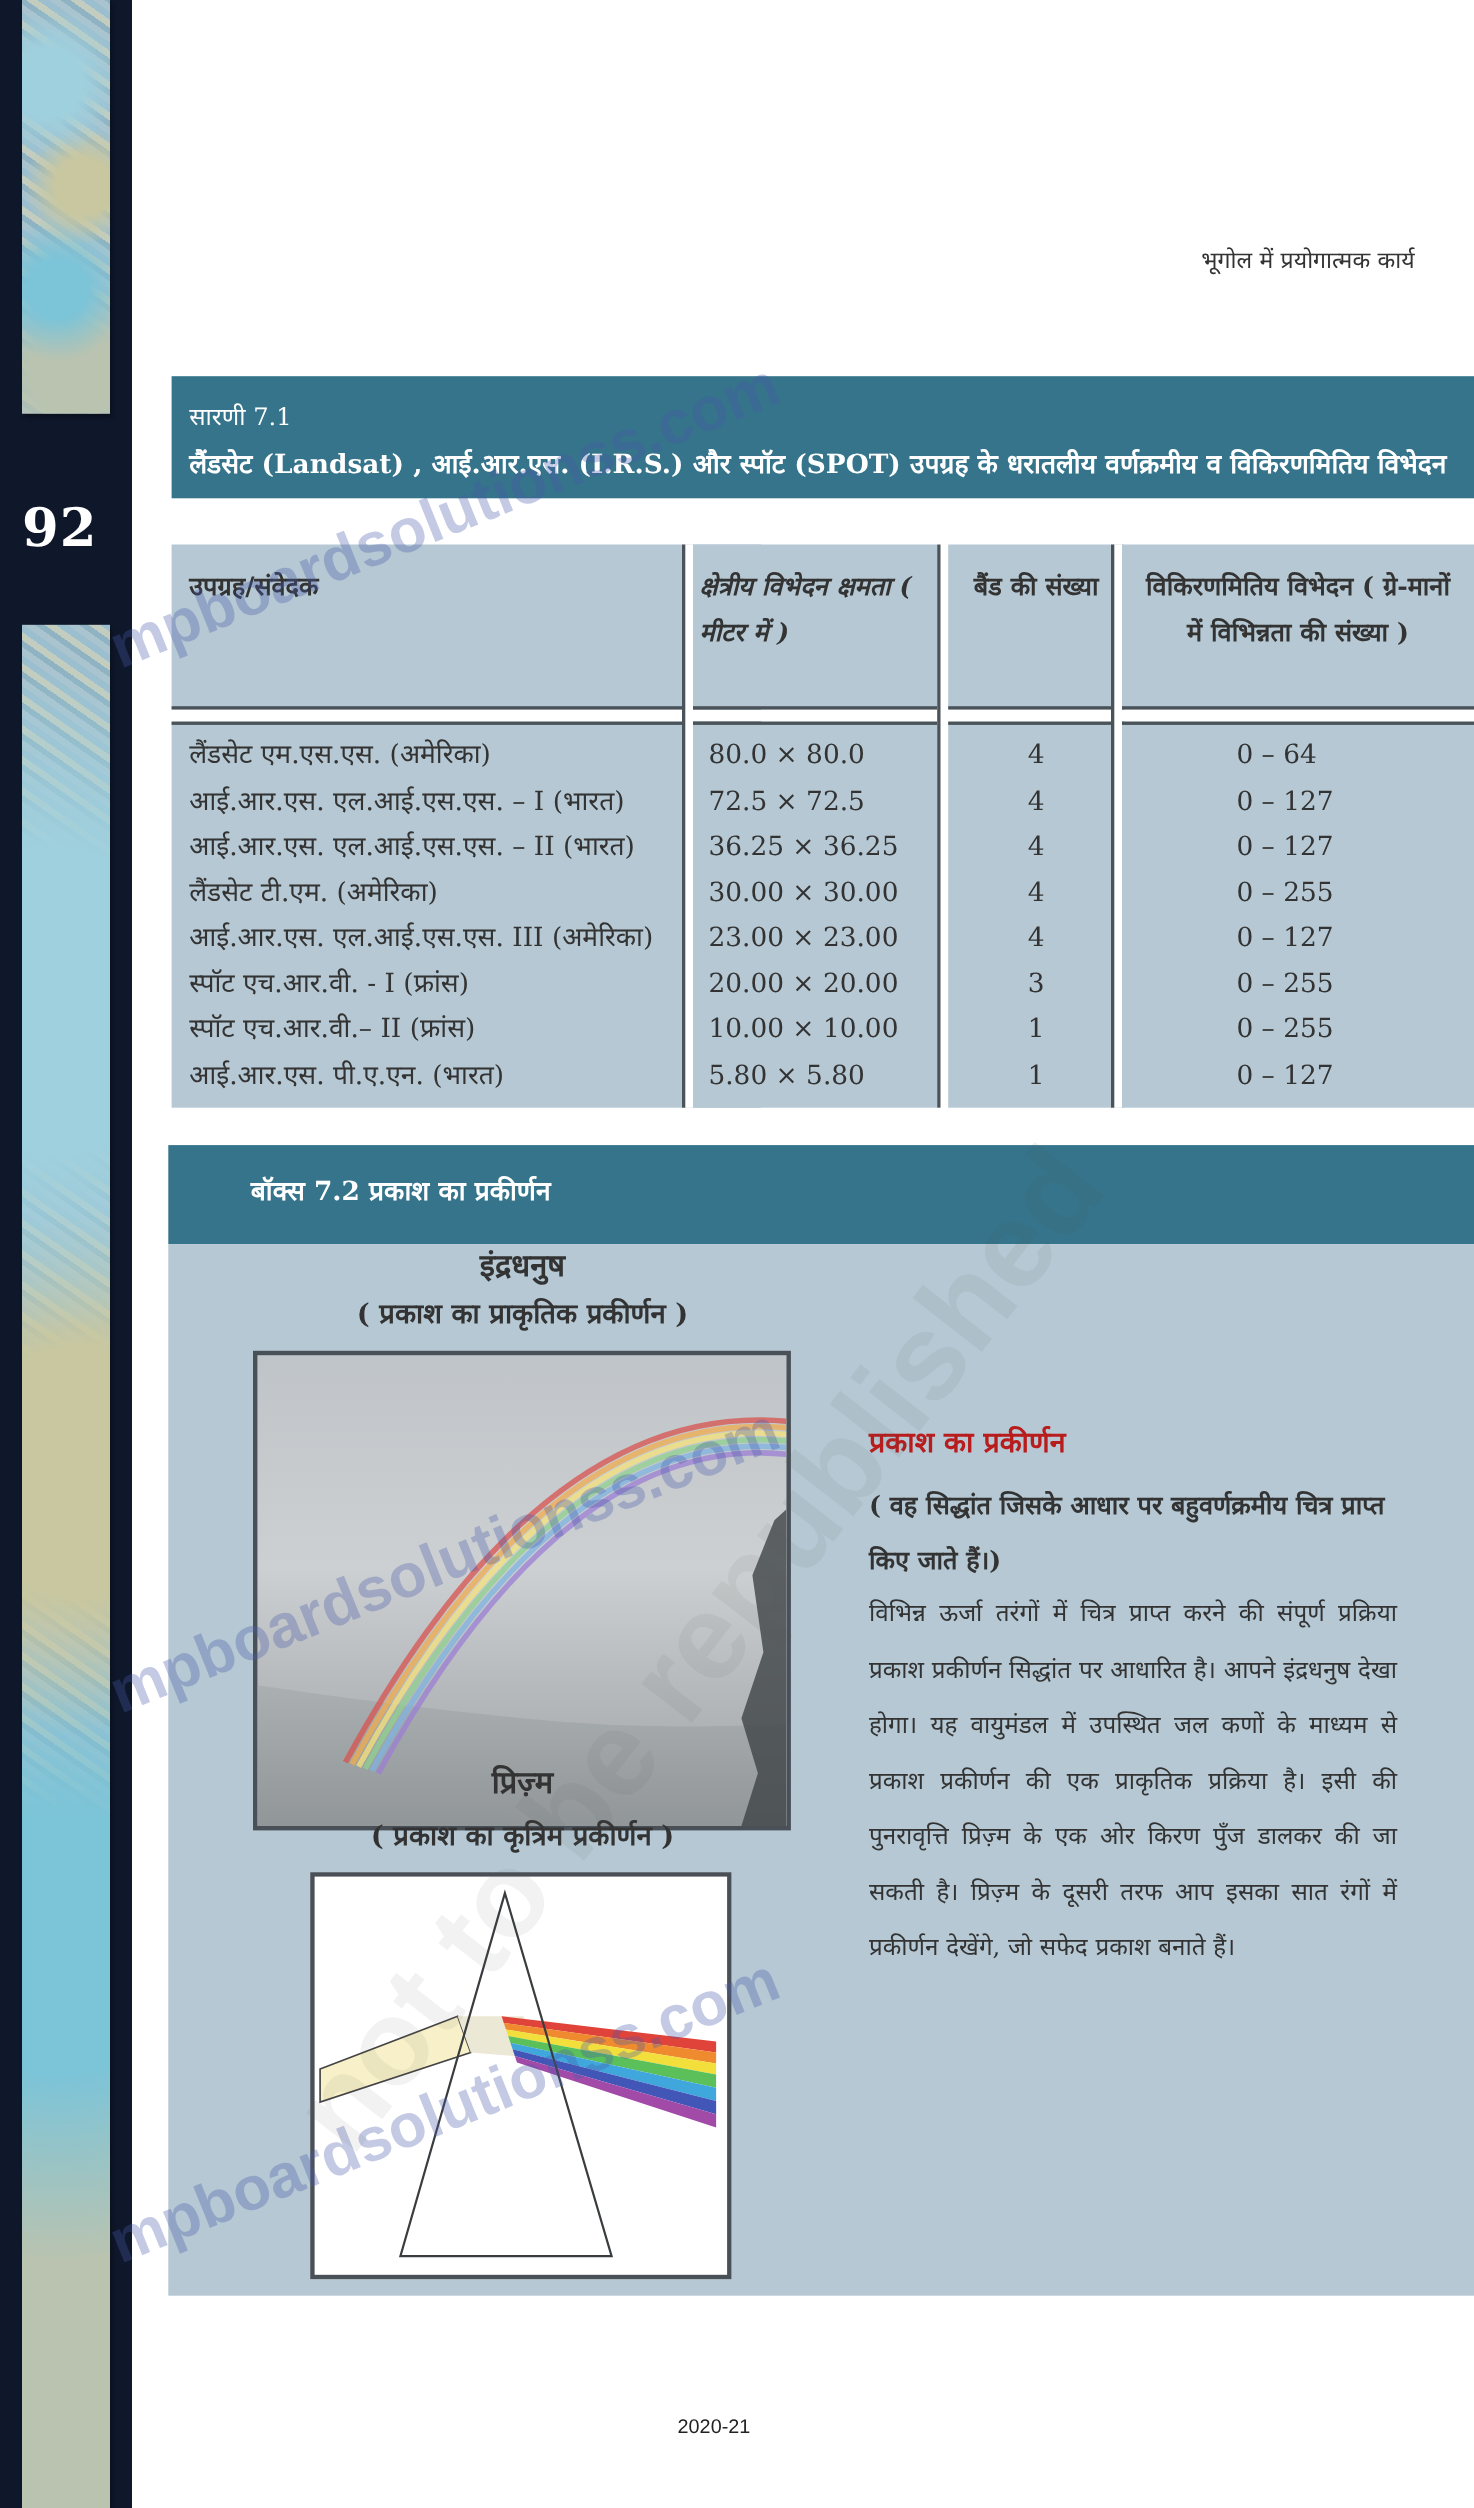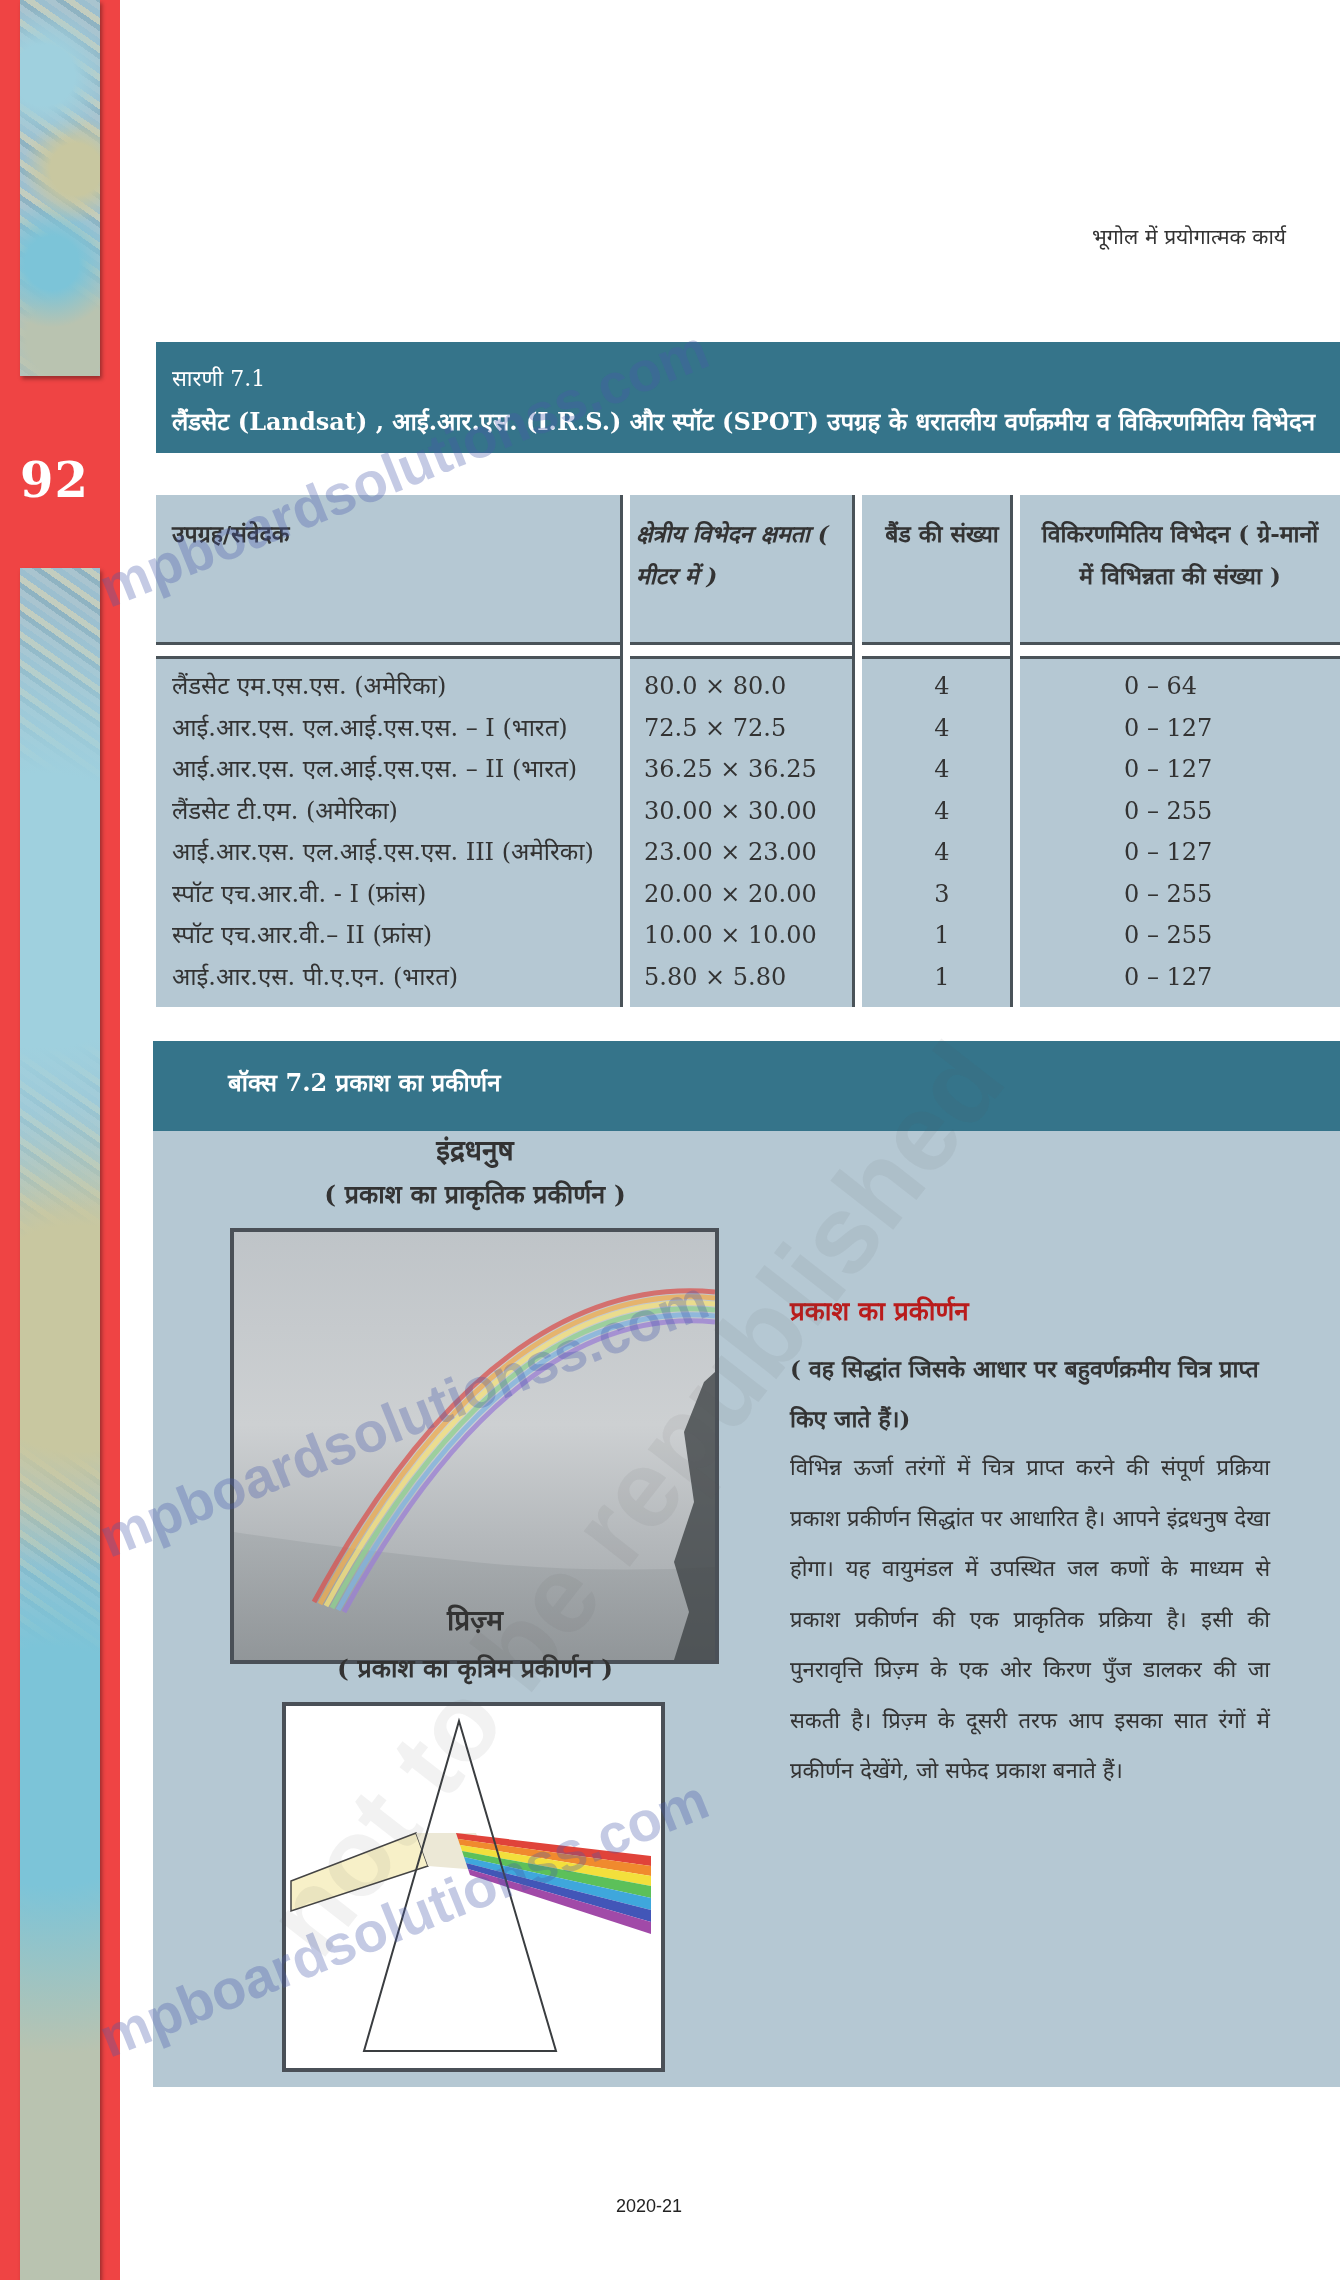--- a/index.html
+++ b/index.html
@@ -1,18 +1,18 @@
 <!DOCTYPE html>
 <html><head>
 <meta charset="utf-8">
 <style>
   html, body { margin:0; padding:0; }
   body { width:1340px; height:2280px; position:relative; background:#ffffff; overflow:hidden;
          font-family:"DejaVu Serif", serif; color:#2f3338; }
-  .sidebar { position:absolute; left:0; top:0; width:120px; height:2280px; background:#ef4444; }
+  .sidebar { position:absolute; left:0; top:0; width:120px; height:2280px; background:#0f172a; }
   .strip { position:absolute; left:20px; width:80px;
     background:
       radial-gradient(circle at 30% 20%, #9fd0de 0 10%, transparent 22%),
       radial-gradient(circle at 70% 45%, #c8c7a0 0 12%, transparent 25%),
       radial-gradient(circle at 40% 70%, #7cc4d8 0 10%, transparent 24%),
       radial-gradient(circle at 60% 90%, #b9c3b0 0 12%, transparent 26%),
       repeating-linear-gradient(35deg, #a9c4cf 0 6px, #8fb3c2 6px 11px, #c3cdbf 11px 17px, #9cbfcf 17px 23px);
     box-shadow: 2px 3px 4px rgba(0,0,0,0.35); }
   .strip.top { top:0; height:376px; }
   .strip.bottom { top:568px; height:1712px; }

